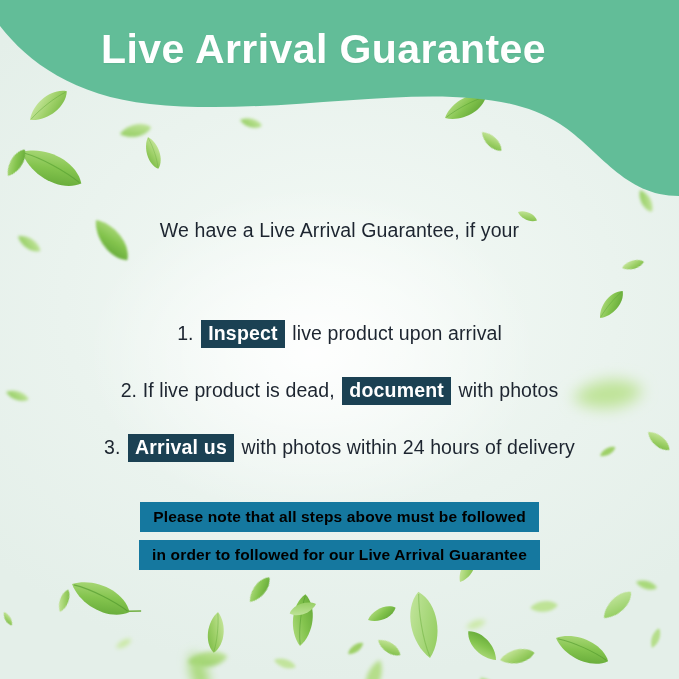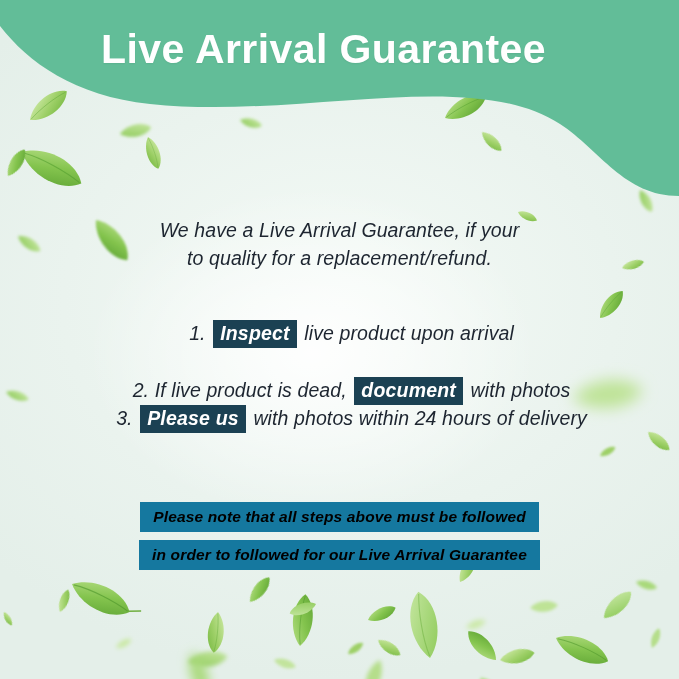--- a/index.html
+++ b/index.html
@@ -67,53 +67,52 @@
     z-index: 6;
   }
 
   
   .content {
     position: absolute;
     left: 0; top: 0;
     width: 618px;
     height: 679px;
     z-index: 5;
-    font-style: italic;
   }
 
   .intro {
     position: absolute;
     left: 55px;
     top: 216px;
     width: 569px;
     text-align: center;
     color: #1d2530;
     font-size: 19.5px;
     line-height: 28px;
     font-weight: 400;
     letter-spacing: 0.1px;
   }
   .intro span { display: block; }
 
   .steps {
     position: absolute;
-    left: 52px;
+    left: 40px;
     top: 320px;
     width: 599px;
   }
   .step {
     text-align: center;
     color: #1d2530;
     font-size: 19.5px;
     line-height: 26px;
     letter-spacing: 0.1px;
     white-space: nowrap;
   }
   .step-1 { margin-bottom: 29px; }
-  .step-2 { }
+  .step-2 { margin-bottom: 29px; }
   .step-3 { margin-bottom: 0; }
 
   .hl {
     display: inline-block;
     background: #1b4153;
     color: #ffffff;
     font-weight: 700;
     padding: 2px 7px 3px 7px;
     margin: 0 2px;
     line-height: 23px;
@@ -346,41 +345,40 @@
                C74,96 28,62 0,26 Z" fill="#62bd98"></path>
     </svg>
   </div>
 
   <div class="header-title">Live Arrival Guarantee</div>
 
   <div class="content">
 
     <div class="intro">
       <span>We have a Live Arrival Guarantee, if your</span>
-      <span>to quality for a replacement/refund.</span>
     </div>
 
     <div class="steps">
 
       <div class="step step-1">
         <span>1.</span>
         <span class="hl">Inspect</span>
         <span>live product upon arrival</span>
       </div>
 
       <div class="step step-2">
         <span>2.</span>
         <span>If live product is dead,</span>
         <span class="hl">document</span>
         <span>with photos</span>
       </div>
 
       <div class="step step-3">
         <span>3.</span>
-        <span class="hl">Please us</span>
+        <span class="hl">Arrival us</span>
         <span>with photos within 24 hours of delivery</span>
       </div>
 
     </div>
 
     <div class="notes">
       <div><span class="note-line">Please note that all steps above must be followed</span></div>
       <div class="note-gap"></div>
       <div><span class="note-line">in order to followed for our Live Arrival Guarantee</span></div>
     </div>

